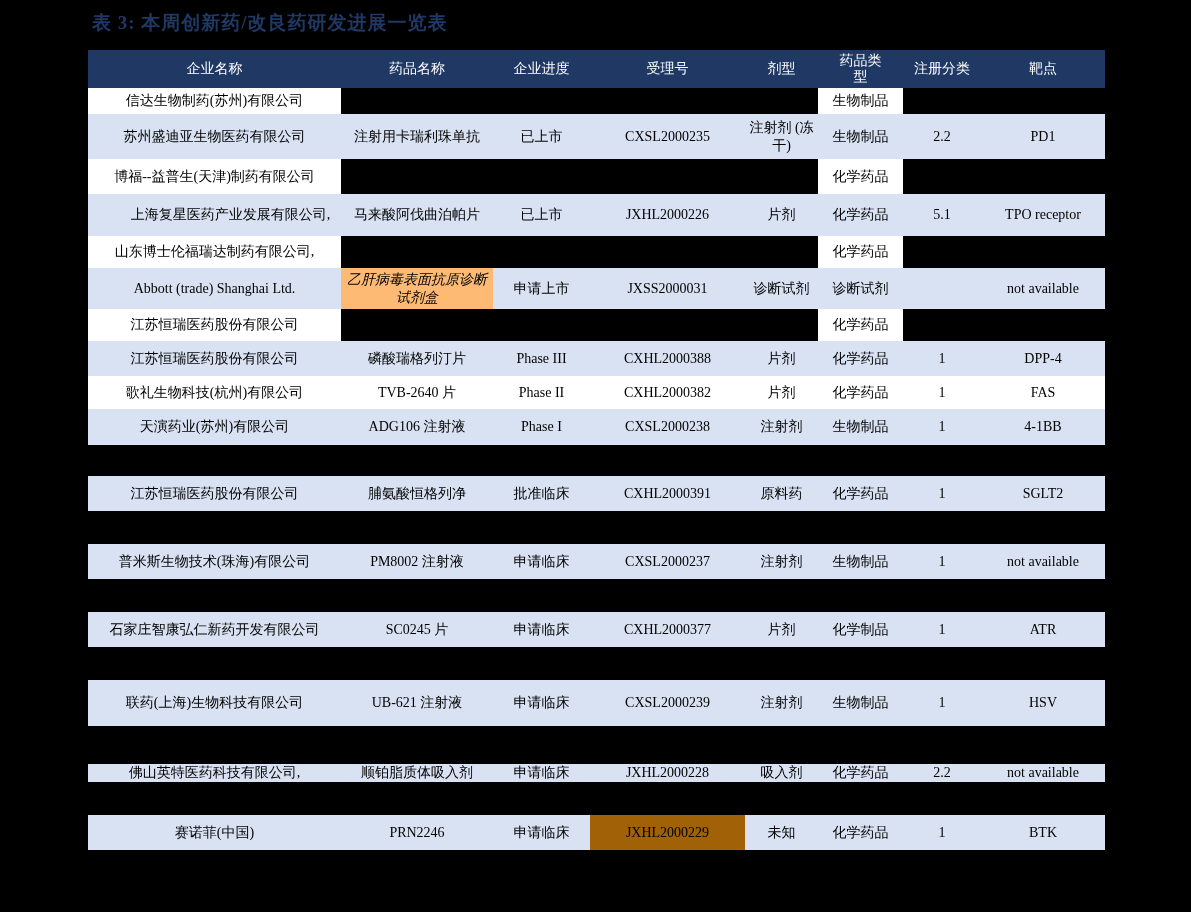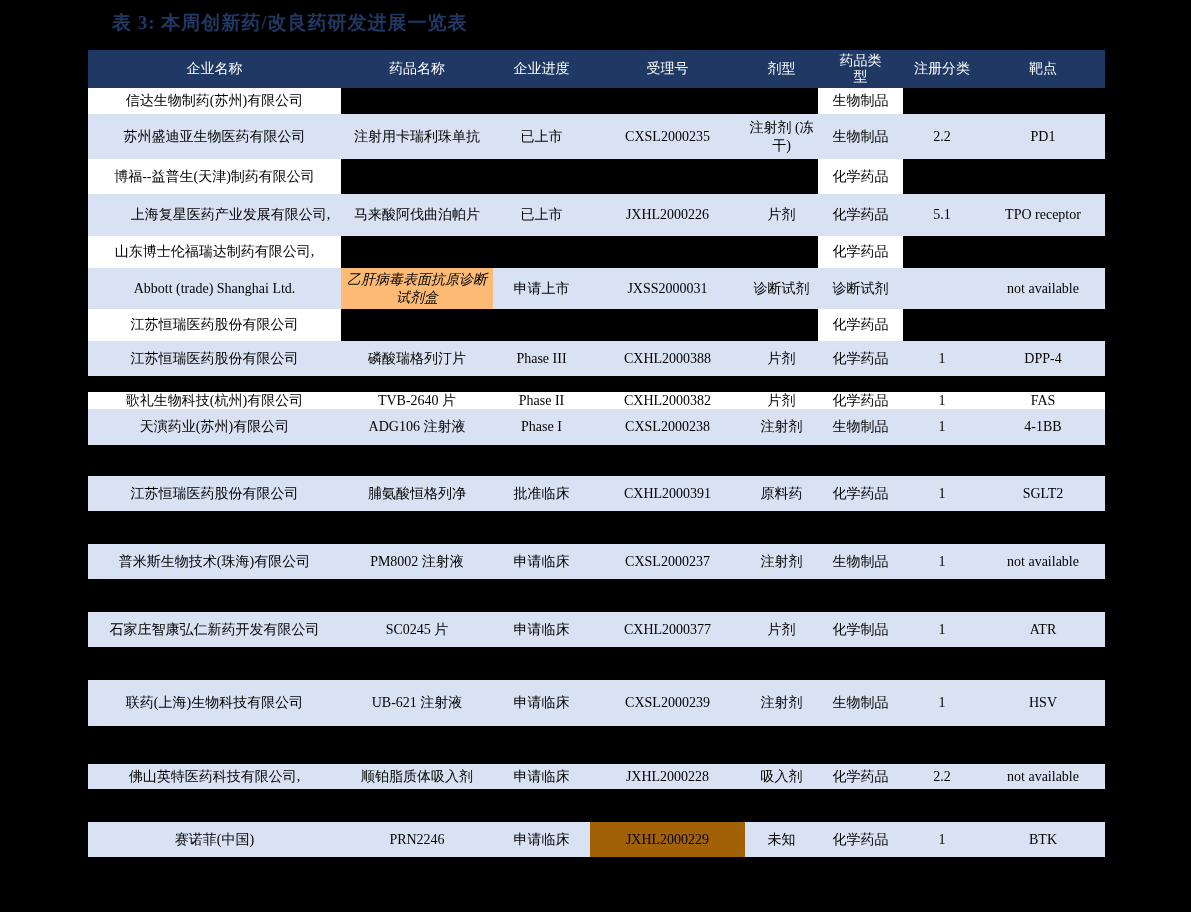--- a/index.html
+++ b/index.html
@@ -27,21 +27,21 @@
     flex:0 0 auto; display:flex; align-items:center; justify-content:center;
     text-align:center; font-size:14px; line-height:1.25; color:#000000;
     box-sizing:border-box; padding:0 4px;
   }
   .cell.empty-sparse { background:transparent !important; }
 </style>
 </head>
 <body>
 
 <div class="page" style="background: rgb(0, 0, 0);">
-  <div class="title" style="color: rgb(31, 56, 100); margin-left: 20px;">表 3:  本周创新药/改良药研发进展一览表</div>
+  <div class="title" style="color: rgb(31, 56, 100);">表 3:  本周创新药/改良药研发进展一览表</div>
   <div class="table">
     <div class="thead" id="thead" style="background: rgb(31, 56, 100); color: rgb(255, 255, 255);">
         <div class="hcell" style="flex-basis: 253px;">
           <span>企业名称</span>
         </div>
         <div class="hcell" style="flex-basis: 152px;">
           <span>药品名称</span>
         </div>
         <div class="hcell" style="flex-basis: 97px;">
           <span>企业进度</span>
@@ -264,21 +264,21 @@
           <div class="cell" style="flex-basis: 85px; color: rgb(0, 0, 0); background: rgb(217, 226, 243);">
             <span>化学药品</span>
           </div>
           <div class="cell" style="flex-basis: 78px; color: rgb(0, 0, 0); background: rgb(217, 226, 243);">
             <span>1</span>
           </div>
           <div class="cell" style="flex-basis: 124px; color: rgb(0, 0, 0); background: rgb(217, 226, 243);">
             <span>DPP-4</span>
           </div>
         </div>
-        <div class="row" style="height: 33px; align-items: flex-end;">
+        <div class="row" style="height: 33px;">
           <div class="cell" style="flex-basis: 253px; color: rgb(0, 0, 0); background: rgb(255, 255, 255);">
             <span>歌礼生物科技(杭州)有限公司</span>
           </div>
           <div class="cell" style="flex-basis: 152px; color: rgb(0, 0, 0); background: rgb(255, 255, 255);">
             <span>TVB-2640 片</span>
           </div>
           <div class="cell" style="flex-basis: 97px; color: rgb(0, 0, 0); background: rgb(255, 255, 255);">
             <span>Phase II</span>
           </div>
           <div class="cell" style="flex-basis: 155px; color: rgb(0, 0, 0); background: rgb(255, 255, 255);">
@@ -420,21 +420,21 @@
           <div class="cell" style="flex-basis: 85px; color: rgb(0, 0, 0); background: rgb(217, 226, 243);">
             <span>生物制品</span>
           </div>
           <div class="cell" style="flex-basis: 78px; color: rgb(0, 0, 0); background: rgb(217, 226, 243);">
             <span>1</span>
           </div>
           <div class="cell" style="flex-basis: 124px; color: rgb(0, 0, 0); background: rgb(217, 226, 243);">
             <span>HSV</span>
           </div>
         </div>
-        <div class="row" style="height: 25px; margin-top: 38px;">
+        <div class="row" style="height: 18px; margin-top: 38px;">
           <div class="cell" style="flex-basis: 253px; color: rgb(0, 0, 0); background: rgb(217, 226, 243);">
             <span>佛山英特医药科技有限公司,</span>
           </div>
           <div class="cell" style="flex-basis: 152px; color: rgb(0, 0, 0); background: rgb(217, 226, 243);">
             <span>顺铂脂质体吸入剂</span>
           </div>
           <div class="cell" style="flex-basis: 97px; color: rgb(0, 0, 0); background: rgb(217, 226, 243);">
             <span>申请临床</span>
           </div>
           <div class="cell" style="flex-basis: 155px; color: rgb(0, 0, 0); background: rgb(217, 226, 243);">

